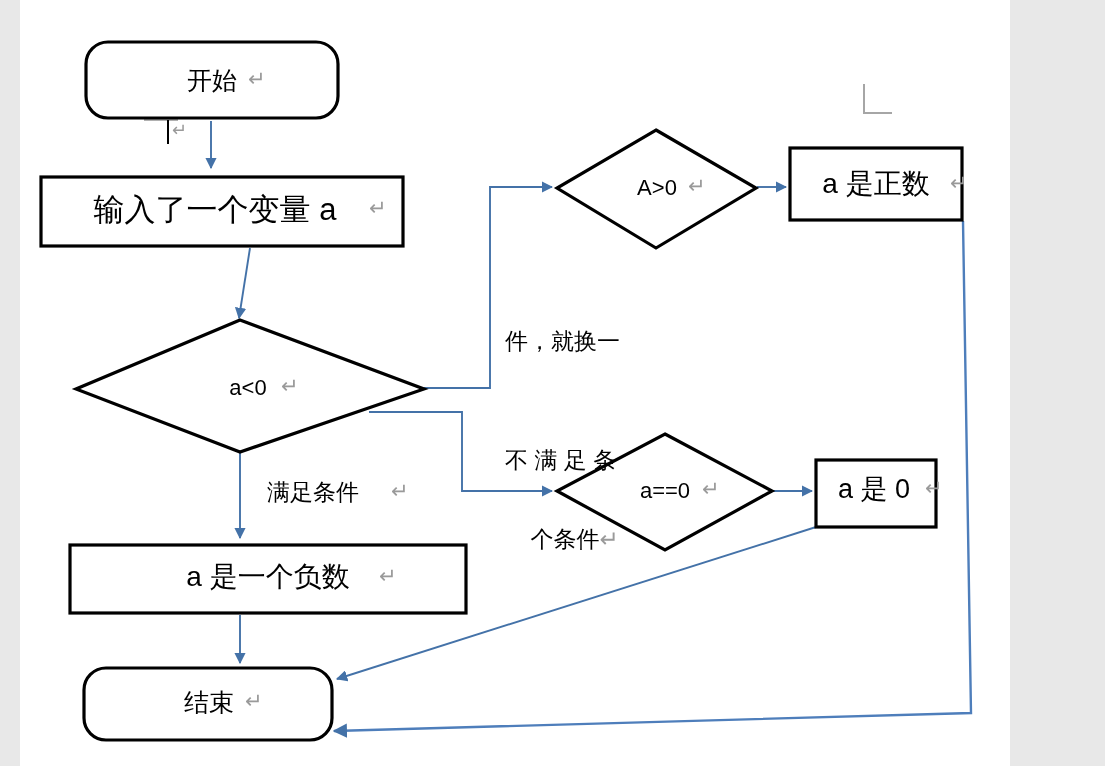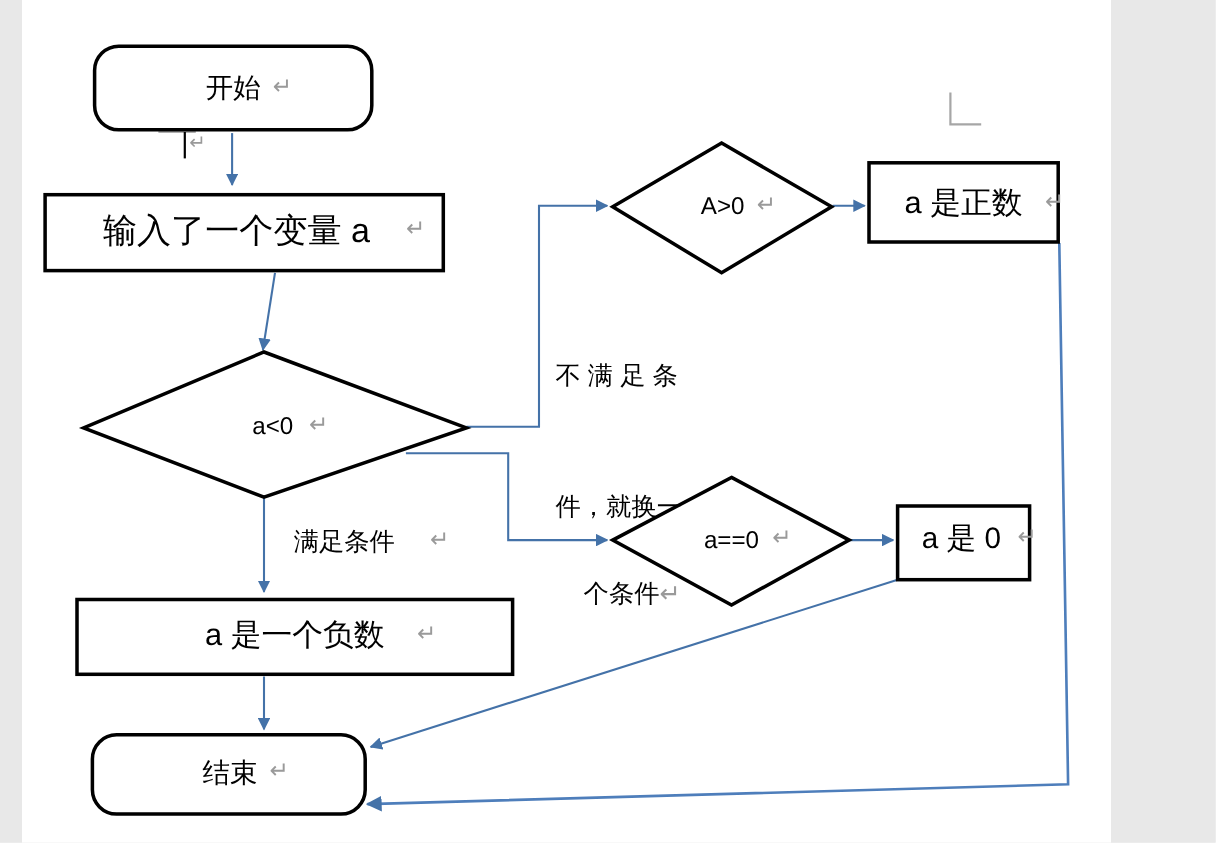--- a/index.html
+++ b/index.html
@@ -163,18 +163,18 @@
 
     <rect class="shape-outline" x="84" y="668" width="248" height="72" rx="22" ry="22"></rect>
     <text class="node-text t-start" x="209" y="704" text-anchor="middle">结束</text>
     <text class="pilcrow" x="245" y="702">↵</text>
 
     <text class="node-text t-label" x="267" y="494">满足条件</text>
     <text class="pilcrow" x="391" y="492">↵</text>
   </svg>
 
   <div class="multiline-label" style="left:505px; top:243px;">
+    <div>件，就换一</div>
     <div>不 满 足 条</div>
-    <div>件，就换一</div>
     <div style="display:inline-block">个条件</div><span style="color:#9a9a9a">↵</span>
   </div>
 
 </div>
 
 </body></html>

